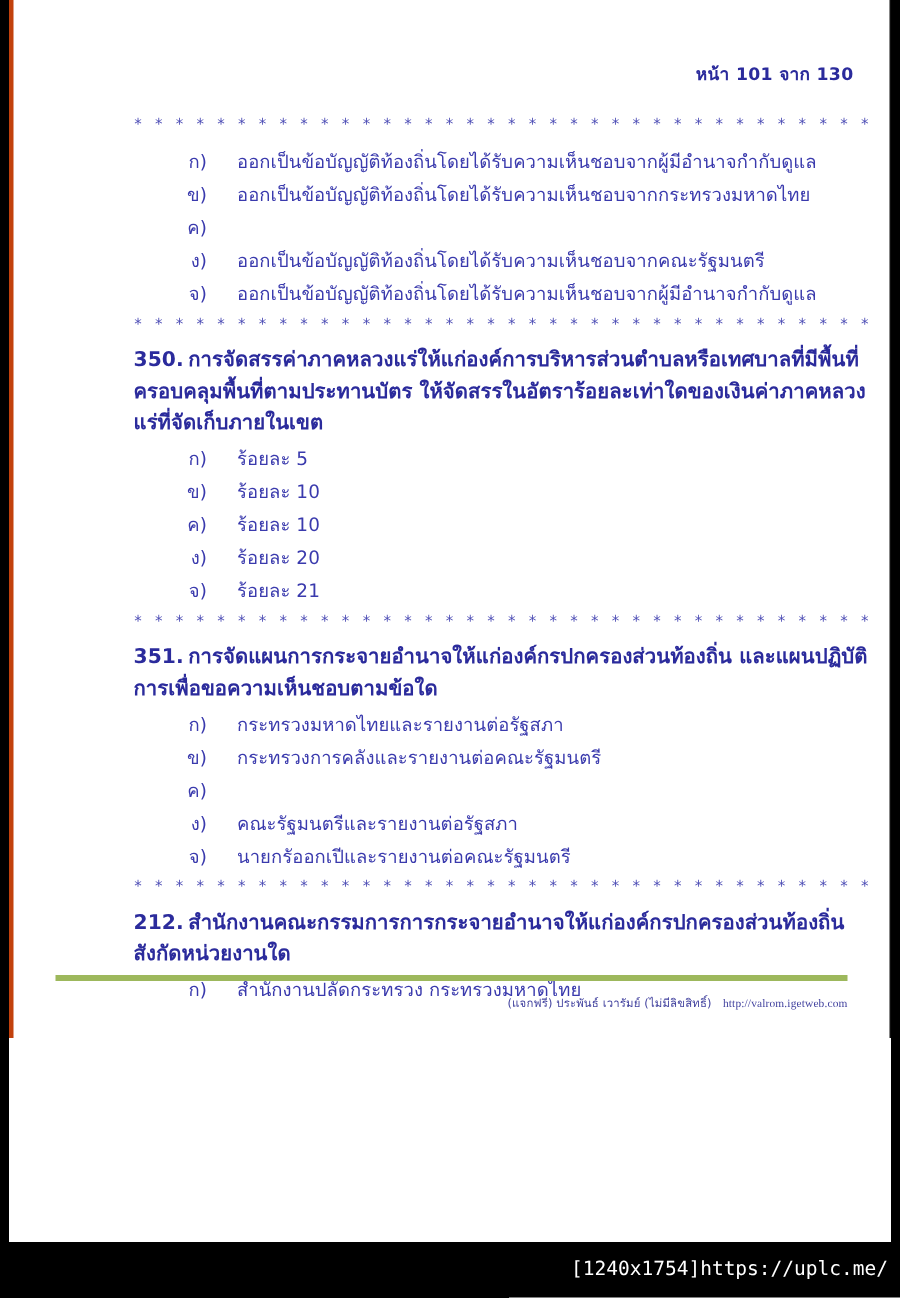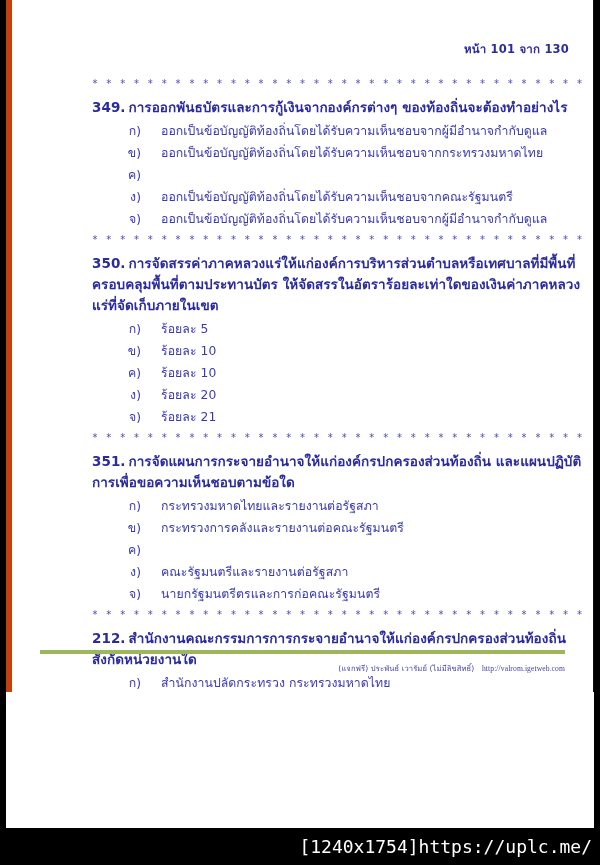--- a/index.html
+++ b/index.html
@@ -17,21 +17,21 @@
 
   
   .page-sheet {
     position: absolute;
     left: 6px;
     top: 0px;
     width: 588px;
     height: 692px;
     background: #ffffff;
     box-sizing: border-box;
-    border-left: 6px solid #c2410c;
+    border-left: 3px solid #c2410c;
     border-right: 1px solid #101010;
     overflow: hidden;
   }
 
   .page-inner {
     position: absolute;
     left: 0;
     top: 0;
     right: 0;
     bottom: 0;
@@ -137,21 +137,21 @@
     width: 600px;
     height: 37px;
     background: #000000;
     display: flex;
     align-items: center;
     justify-content: flex-end;
   }
   .watermark-text {
     color: #ffffff;
     font-family: "DejaVu Sans Mono", "Liberation Mono", monospace;
-    font-size: 18px;
+    font-size: 13px;
     padding-right: 8px;
     white-space: nowrap;
     letter-spacing: 0px;
   }
 
   
   .scan-edge-left {
     position: absolute;
     left: 0; top: 0; bottom: 37px; width: 6px;
     background: #000000;
@@ -170,23 +170,20 @@
 
 <div class="page-sheet">
   <div class="page-inner">
 
     <div class="page-indicator">หน้า 101 จาก 130</div>
 
     <div class="content">
 
       <div class="block">
         <div class="sep pre-q">* * * * * * * * * * * * * * * * * * * * * * * * * * * * * * * * * * * * * * * * * * * * * * * * * * * * * * *</div>
-        <div class="question">
-          <span class="qnum">349.</span><span>การออกพันธบัตรและการกู้เงินจากองค์กรต่างๆ ของท้องถิ่นจะต้องทำอย่างไร</span>
-        </div>
         <ul class="choices">
           <li class="choice">
             <span class="ch-label">ก)</span>
             <span class="ch-text">ออกเป็นข้อบัญญัติท้องถิ่นโดยได้รับความเห็นชอบจากผู้มีอำนาจกำกับดูแล</span>
           </li>
           <li class="choice">
             <span class="ch-label">ข)</span>
             <span class="ch-text">ออกเป็นข้อบัญญัติท้องถิ่นโดยได้รับความเห็นชอบจากกระทรวงมหาดไทย</span>
           </li>
           <li class="choice">
@@ -248,21 +245,21 @@
           </li>
           <li class="choice">
             <span class="ch-label">ค)</span>
           </li>
           <li class="choice">
             <span class="ch-label">ง)</span>
             <span class="ch-text">คณะรัฐมนตรีและรายงานต่อรัฐสภา</span>
           </li>
           <li class="choice">
             <span class="ch-label">จ)</span>
-            <span class="ch-text">นายกรัฐมนตรีตรและการก่อคณะรัฐมนตรี</span>
+            <span class="ch-text">นายกรัออกเปีและรายงานต่อคณะรัฐมนตรี</span>
           </li>
         </ul>
       </div>
 
       <div class="block">
         <div class="sep post-q">* * * * * * * * * * * * * * * * * * * * * * * * * * * * * * * * * * * * * * * * * * * * * * * * * * * * * * *</div>
         <div class="question">
           <span class="qnum">212.</span><span>สำนักงานคณะกรรมการการกระจายอำนาจให้แก่องค์กรปกครองส่วนท้องถิ่นสังกัดหน่วยงานใด</span>
         </div>
         <ul class="choices">

